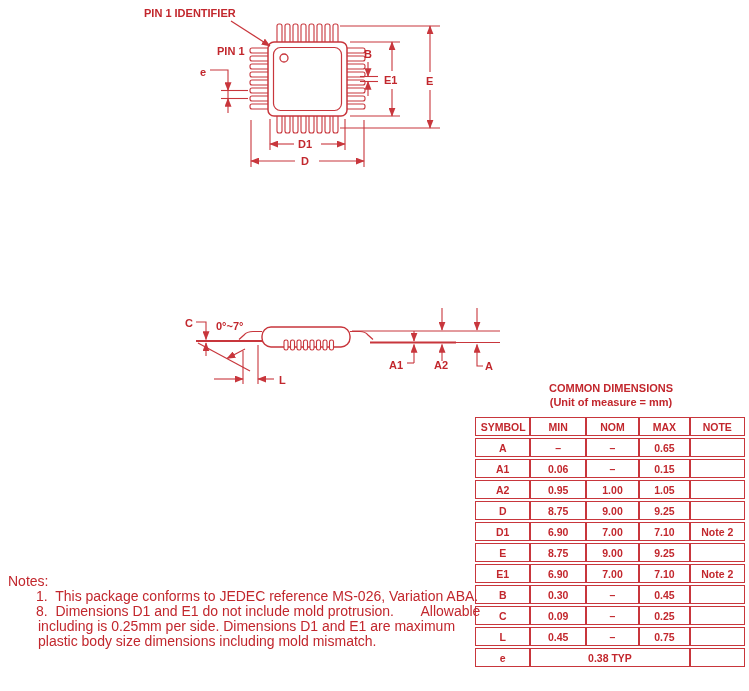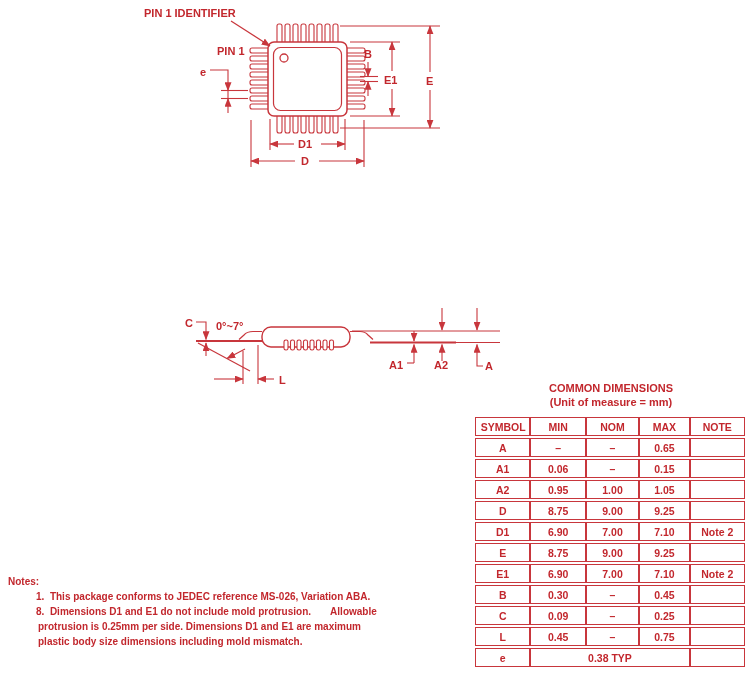--- a/index.html
+++ b/index.html
@@ -22,21 +22,21 @@
     border-collapse:separate;border-spacing:0 2px;
   }
   table.dims td{
     border:1px solid #C8363C;height:17px;
     font-weight:bold;font-size:10.5px;color:#C2272D;
     vertical-align:middle;padding:0 1px;
     overflow:hidden;white-space:nowrap;
   }
   table.dims td.sym-hdr{text-align:center;padding-left:2px;}
   
-  .notes{left:8px;top:574px;width:420px;color:#C2272D;font-weight:bold;font-size:10px;line-height:15px;}
+  .notes{left:8px;top:574px;width:420px;color:#C2272D;font-weight:normal;font-size:14px;line-height:15px;}
   .note-line{white-space:pre;}
   .nl-title{margin-left:0;}
   .nl-a{margin-left:28px;}
   .nl-b{margin-left:30px;}
   .nl-c{margin-left:14px;}
 </style>
 </head>
 <body>
 
 <svg class="abs" style="left:130px;top:0;" width="320" height="190" viewBox="130 0 320 190">
@@ -313,15 +313,15 @@
       <td></td>
     </tr>
   </tbody>
     </table>
 </div>
 
 <div class="abs notes">
   <div class="note-line nl-title">Notes:</div>
   <div class="note-line nl-a">1.  This package conforms to JEDEC reference MS-026, Variation ABA.</div>
   <div class="note-line nl-a">8.  Dimensions D1 and E1 do not include mold protrusion.       Allowable</div>
-  <div class="note-line nl-b">protrusion is 0.25mm per side. Dimensions D1 and E1 are maximum</div>
+  <div class="note-line nl-b">including is 0.25mm per side. Dimensions D1 and E1 are maximum</div>
   <div class="note-line nl-b">plastic body size dimensions including mold mismatch.</div>
 </div>
 
 </body></html>

